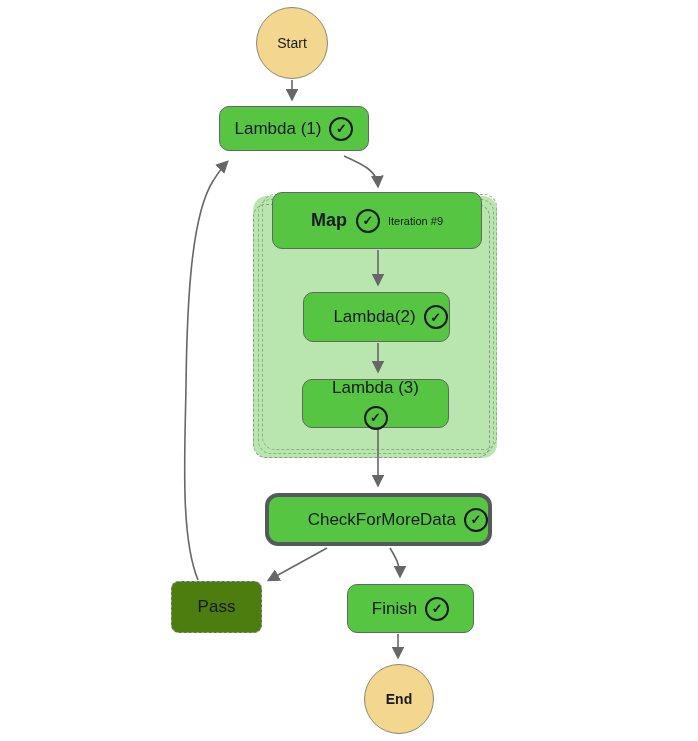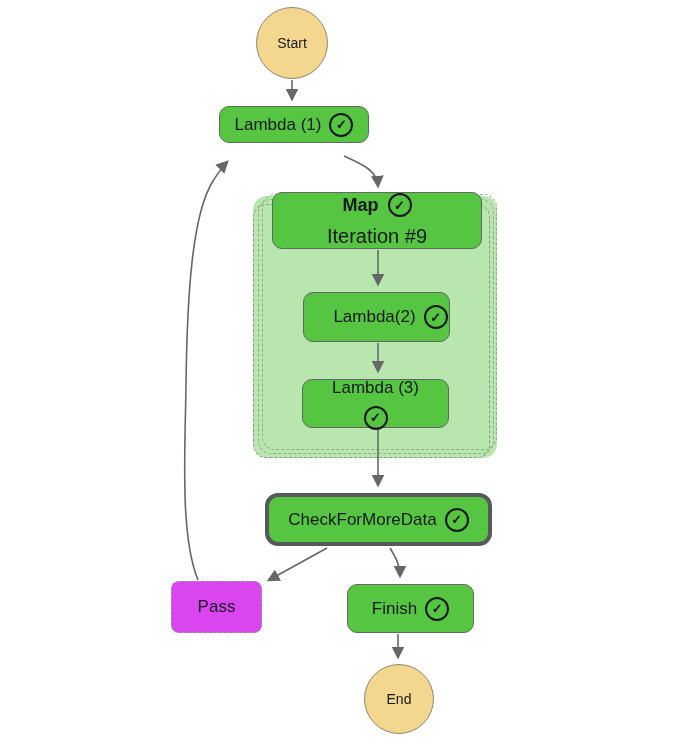--- a/index.html
+++ b/index.html
@@ -30,43 +30,43 @@
   .task{
     background:#56c542;border:1.5px solid #60695f;border-radius:10px;gap:8px;
   }
   .terminal{
     background:#f4d78e;border:1.5px solid #8c8672;border-radius:50%;font-size:14px;
   }
   .selected{
     border:4px solid #54595c;border-radius:13px;
   }
   .pass{
-    background:#d946ef;border:1.6px dashed #9a9a9a;border-radius:8px;
+    background:#4d7c0f;border:1.6px dashed #9a9a9a;border-radius:8px;
   }
   .map-header{
-    flex-direction:column;gap:8px;background:#56c542;border:1.5px solid #60695f;
+    flex-direction:row;gap:8px;background:#56c542;border:1.5px solid #60695f;
     border-radius:10px;padding:4px 0;
   }
   .map-title-row{display:flex;align-items:center;gap:9px;font-weight:bold;font-size:18px;}
-  .iteration{font-size:20px;font-weight:normal;}
+  .iteration{font-size:11px;font-weight:normal;}
   .chk{
     display:inline-flex;align-items:center;justify-content:center;
     width:20px;height:20px;border:2px solid #16191f;border-radius:50%;
     font-size:13px;font-weight:bold;line-height:1;flex:0 0 auto;
   }
   
   .n-start  {left:256px;top:7px;width:72px;height:72px;}
-  .n-lambda1{left:219px;top:106px;width:150px;height:37px;}
+  .n-lambda1{left:219px;top:106px;width:150px;height:45px;}
   .n-map    {left:272px;top:192px;width:210px;height:57px;}
   .n-lambda2{left:303px;top:292px;width:147px;height:50px;padding-left:28px;}
   .n-lambda3{left:302px;top:379px;width:147px;height:49px;flex-direction:column;}
-  .n-check  {left:265px;top:493px;width:227px;height:53px;}
+  .n-check  {left:265px;top:493px;width:227px;height:53px;justify-content:flex-end;}
   .n-pass   {left:171px;top:581px;width:91px;height:52px;}
   .n-finish {left:347px;top:584px;width:127px;height:49px;}
-  .n-end    {left:364px;top:664px;width:70px;height:70px;}
+  .n-end    {left:364px;top:664px;width:70px;height:70px;font-weight:bold;}
 </style>
 </head>
 <body>
 
 <div class="stage">
 
   <div class="map-fill"></div>
   <div class="map-outline back"></div>
   <div class="map-outline mid"></div>
   <div class="map-outline front"></div>

